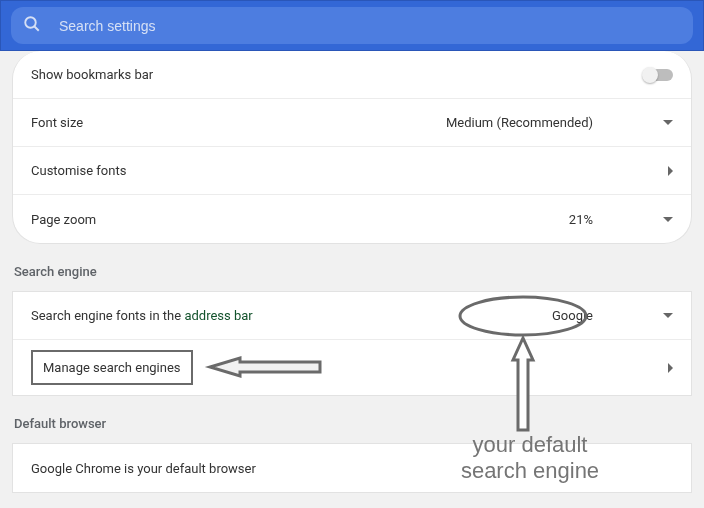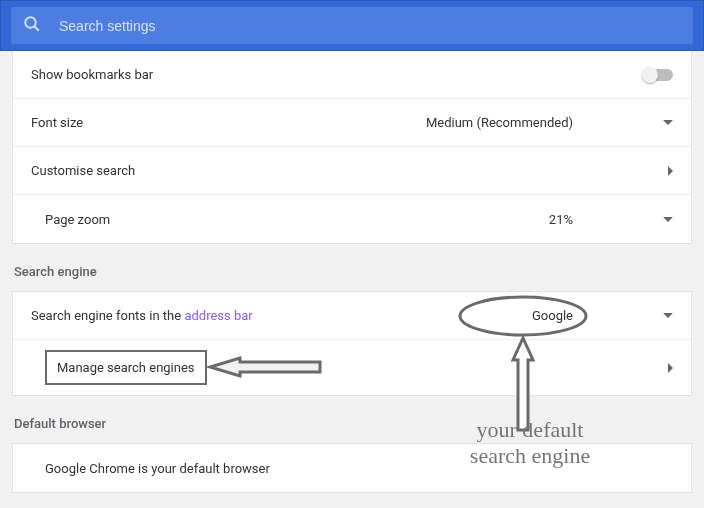--- a/index.html
+++ b/index.html
@@ -16,21 +16,21 @@
     .search-header {
       background: #3367d6;
       padding: 6px 10px;
       border: 1px solid #2a56b8;
     }
     .search-box {
       background: #4d7de0;
       display: flex;
       align-items: center;
       padding: 8px 12px;
-      border-radius: 2px;
+      border-radius: 12px;
     }
     .search-box svg { flex-shrink: 0; margin-right: 18px; }
     .search-box input {
       background: transparent;
       border: none;
       outline: none;
       color: #fff;
       font-size: 14px;
       width: 100%;
     }
@@ -42,24 +42,24 @@
       margin: 0 12px;
     }
     .row {
       display: flex;
       align-items: center;
       justify-content: space-between;
       padding: 14px 18px;
       border-bottom: 1px solid #ececec;
       min-height: 48px;
     }
-    .row:last-child { border-bottom: none; margin-left: 14px; }
+    .row:last-child { border-bottom: none; }
     .row-label { color: #333; font-size: 13px; }
-    .row-link { color: #8b5cf6; text-decoration: none; }
-    .row-control { display: flex; align-items: center; gap: 90px; color: #555; }
+    .row-link { color: #14532d; text-decoration: none; }
+    .row-control { display: flex; align-items: center; gap: 70px; color: #555; }
     .dropdown-value { color: #333; font-size: 13px; }
     .toggle {
       width: 30px; height: 12px; background: #bdbdbd; border-radius: 10px; position: relative;
     }
     .toggle::after {
       content: ''; position: absolute; width: 16px; height: 16px; background: #f1f1f1;
       border-radius: 50%; top: -2px; left: -1px; box-shadow: 0 1px 2px rgba(0,0,0,0.3);
     }
     .section-title {
       color: #5f6368; font-size: 13px; font-weight: 500;
@@ -102,34 +102,34 @@
       <svg width="18" height="18" viewBox="0 0 24 24" fill="none" stroke="#d6e0f5" stroke-width="2.5">
         <circle cx="10" cy="10" r="7"></circle>
           <line x1="15" y1="15" x2="21" y2="21"></line>
       </svg>
     </span>
     <input type="text" placeholder="Search settings" style="">
   </div>
 </div>
 
 <div class="content">
-  <div class="section-card" style="border-top:none;">
+  <div class="section-card" style="border-top:none;border-radius:28px;">
     <div class="row">
       <span class="row-label">Show bookmarks bar</span>
       <div class="toggle"></div>
     </div>
     <div class="row">
       <span class="row-label">Font size</span>
       <div class="row-control">
         <span class="dropdown-value">Medium (Recommended)</span>
         <span class="caret-down"></span>
       </div>
     </div>
     <div class="row">
-      <span class="row-label">Customise search</span>
+      <span class="row-label">Customise fonts</span>
       <span class="caret-right"></span>
     </div>
     <div class="row">
       <span class="row-label">Page zoom</span>
       <div class="row-control">
         <span class="dropdown-value">21%</span>
         <span class="caret-down"></span>
       </div>
     </div>
   </div>
@@ -161,16 +161,16 @@
 
 <svg class="annot-layer" width="704" height="508">
   <ellipse cx="523" cy="316" rx="63" ry="19" fill="none" stroke="#6a6a6a" stroke-width="3"></ellipse>
   <g stroke="#6a6a6a" stroke-width="3" fill="none">
     <path d="M 320 362 L 240 362 L 240 358 L 210 367 L 240 376 L 240 372 L 320 372 Z" fill="#f1f1f1"></path>
   </g>
   <g stroke="#6a6a6a" stroke-width="3" fill="none">
     <path d="M 518 430 L 518 360 L 513 360 L 523 338 L 533 360 L 528 360 L 528 430 Z" fill="#fff"></path>
   </g>
 </svg>
-<div class="annot-text" style="left:440px; top:417px; width:180px;font-family:Liberation Serif, serif;">
+<div class="annot-text" style="left:440px; top:432px; width:180px;">
   <div>your default</div>
   <div>search engine</div>
 </div>
 
 </body></html>

